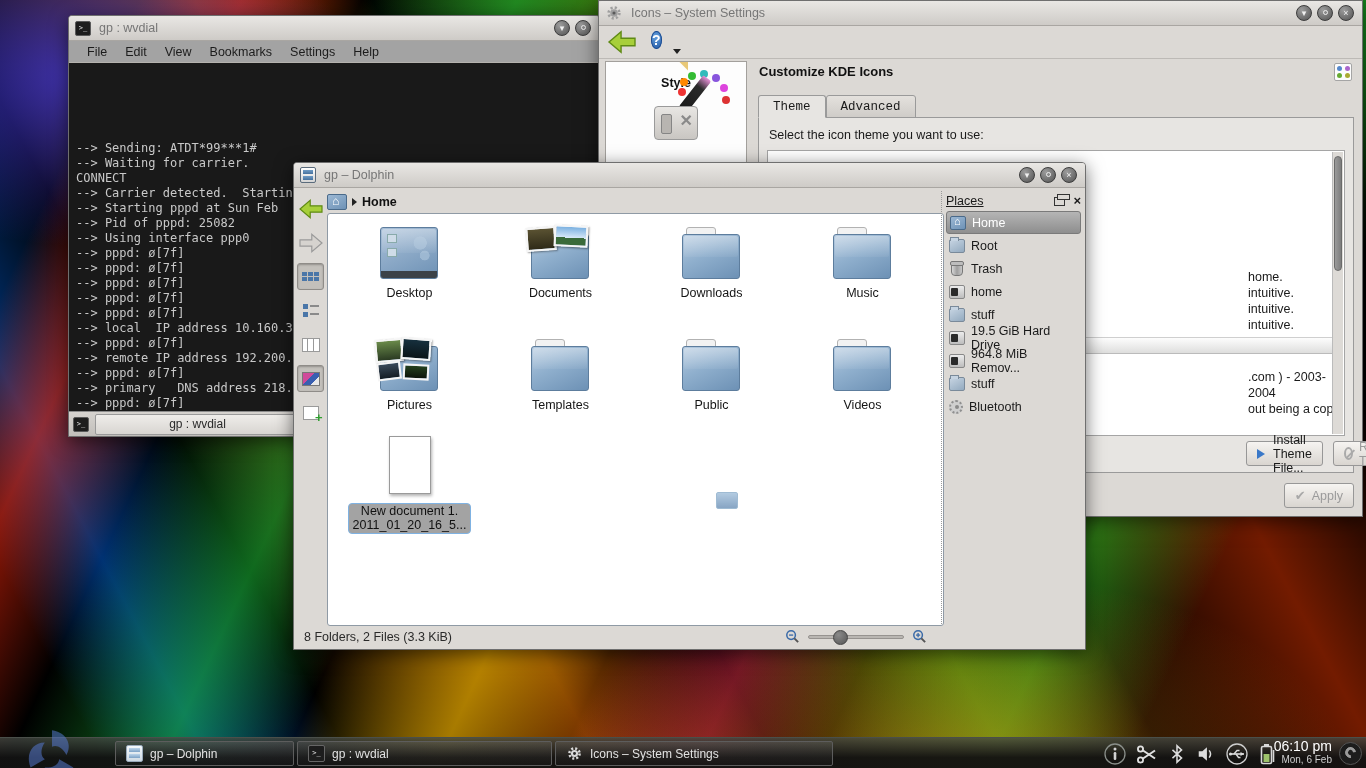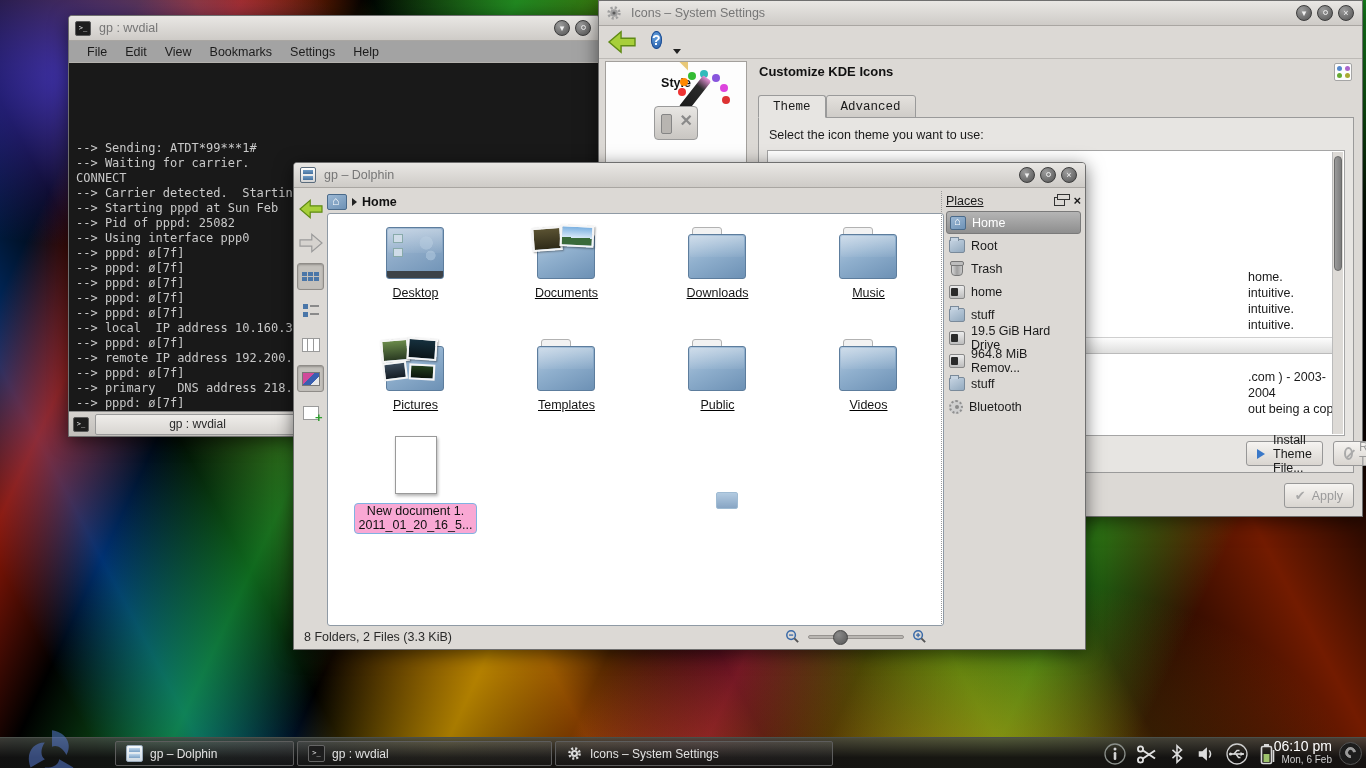--- a/index.html
+++ b/index.html
@@ -126,21 +126,21 @@
   .ic-details i+i { top:8px; }
   .ic-details s { position:absolute; left:7px; width:9px; height:2px; background:#8a8a8a; text-decoration:none; }
   .ic-cols { width:18px; height:14px; border:1px solid #9a9a9a; background:#fff; display:flex; }
   .ic-cols i { flex:1; border-right:1px solid #9a9a9a; }
   .ic-preview { width:18px; height:14px; border:1px solid #777;
     background:linear-gradient(135deg,#d04a9a 0 40%,#3a5fb0 40% 70%,#e8e8e8 70%); }
   .ic-split { position:relative; width:16px; height:14px; border:1px solid #9a9a9a; background:#fff; }
   .ic-split::after { content:"+"; position:absolute; right:-5px; bottom:-6px; color:#2e9e2e; font-weight:bold; font-size:13px; }
   #dolphin .fmview { position:absolute; left:33px; top:50px; width:617px; height:413px;
     background:#fff; border:1px solid #8f9aa5; border-radius:3px; overflow:hidden; }
-  .fm-row { position:absolute; left:12px; display:flex;text-decoration:underline; }
+  .fm-row { position:absolute; left:6px; display:flex; }
   .fm-item { width:151px; text-align:center; }
   .fm-label { font-size:12.5px; color:#151515; margin-top:4px; }
   .folder-icon { position:relative; width:62px; height:58px; margin:0 auto; }
   .folder-icon .tab { position:absolute; top:3px; left:5px; width:24px; height:10px;
     background:#f2f2f2; border:1px solid #b2b2b2; border-radius:3px 3px 0 0; }
   .folder-icon .body { position:absolute; top:10px; left:1px; width:58px; height:45px;
     border:1px solid #5d7d9d; border-radius:3px;
     background:linear-gradient(155deg,#b6cbe0 0%,#8fafcd 45%,#6d91b5 100%); }
   .folder-icon .body::after { content:""; position:absolute; inset:1px 1px 50% 1px;
     background:linear-gradient(rgba(255,255,255,.35),rgba(255,255,255,.05)); border-radius:2px; }
@@ -167,21 +167,21 @@
     width:26px; height:18px; background:linear-gradient(#16303e,#0a1418); border:2px solid #f5f5f5;
     box-shadow:1px 1px 2px rgba(0,0,0,.4); transform:rotate(4deg); z-index:2; border-radius:0; }
   .folder-icon[data-kind="photos4"] .deco1 { position:absolute; left:-2px; top:26px; width:24px; height:18px;
     background:linear-gradient(#3a4a5a,#141c24); border:2px solid #f5f5f5; transform:rotate(-7deg); z-index:3; }
   .folder-icon[data-kind="photos4"] .deco2 { position:absolute; left:24px; top:28px; width:26px; height:16px;
     background:linear-gradient(#24401e,#0c140a); border:2px solid #f5f5f5; transform:rotate(3deg); z-index:3; }
   .page-icon { width:42px; height:58px; margin:0 auto; background:#fff; border:1px solid #9a9a9a;
     box-shadow:1px 2px 3px rgba(0,0,0,.3); }
   .page-icon.texty { width:46px; height:64px; padding:3px 3px; font-size:6px; line-height:7.5px; color:#555;
     text-align:left; overflow:hidden; word-break:break-all; font-family:"Liberation Sans",sans-serif; }
-  .sel-label { display:inline-block; border:1px solid #7fb2e2; background:#f9a8d4; border-radius:4px;
+  .sel-label { display:inline-block; border:1px solid #7fb2e2; background:#a3a3a3; border-radius:4px;
     padding:1px 4px; font-size:12.5px; line-height:13.5px; color:#111; margin-top:5px; }
   .ghost { position:absolute; left:388px; top:278px; width:22px; height:17px; border-radius:2px;
     background:linear-gradient(#a6c2dc,#7396ba); opacity:.85; border:1px solid #8fb0cc; }
   
   #places { position:absolute; right:4px; top:28px; width:140px; bottom:25px; border-left:1px dotted #9a9a9a; padding-left:4px; }
   .places-hdr { display:flex; align-items:center; height:20px; }
   .places-hdr .pl-title { font-size:12.5px; color:#1a1a1a; text-decoration:underline; flex:1; }
   .float-ic { width:11px; height:9px; border:1px solid #333; position:relative; margin-right:8px; }
   .float-ic::after { content:""; position:absolute; left:2px; top:-4px; width:11px; height:4px; border:1px solid #333; background:#dcd9d5; }
   .close-x { font-size:13px; font-weight:bold; color:#1a1a1a; line-height:12px; }

